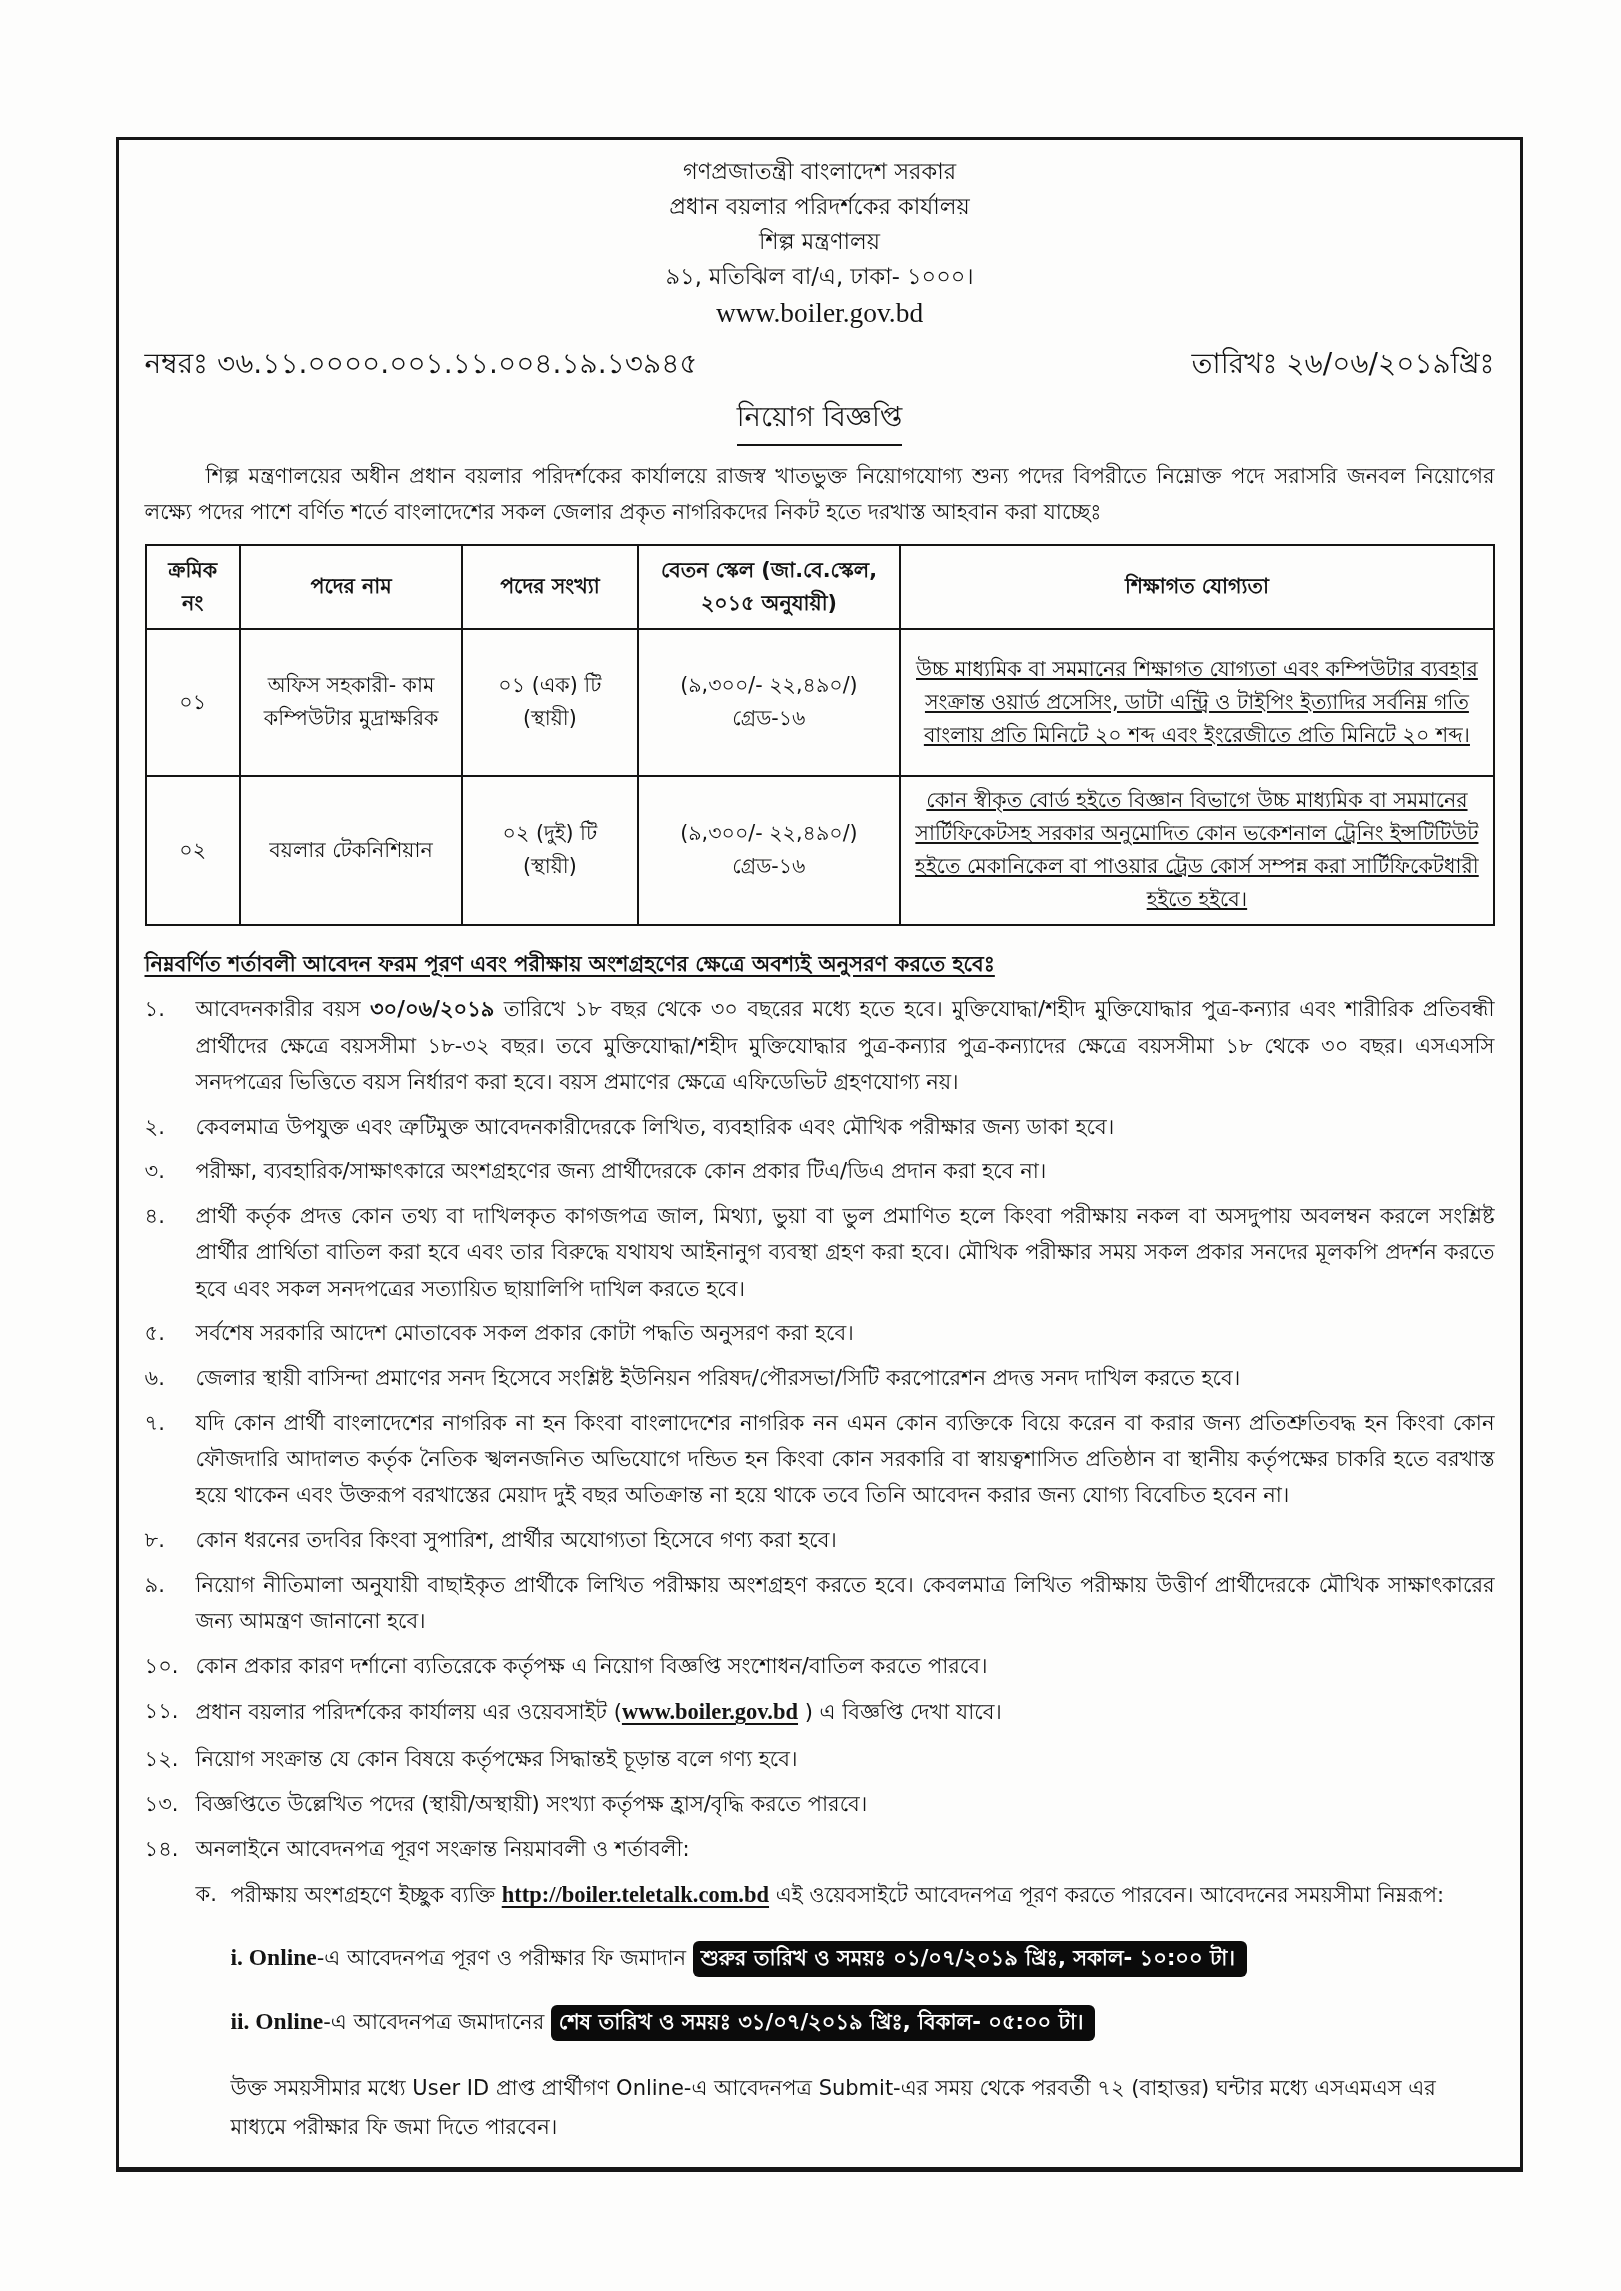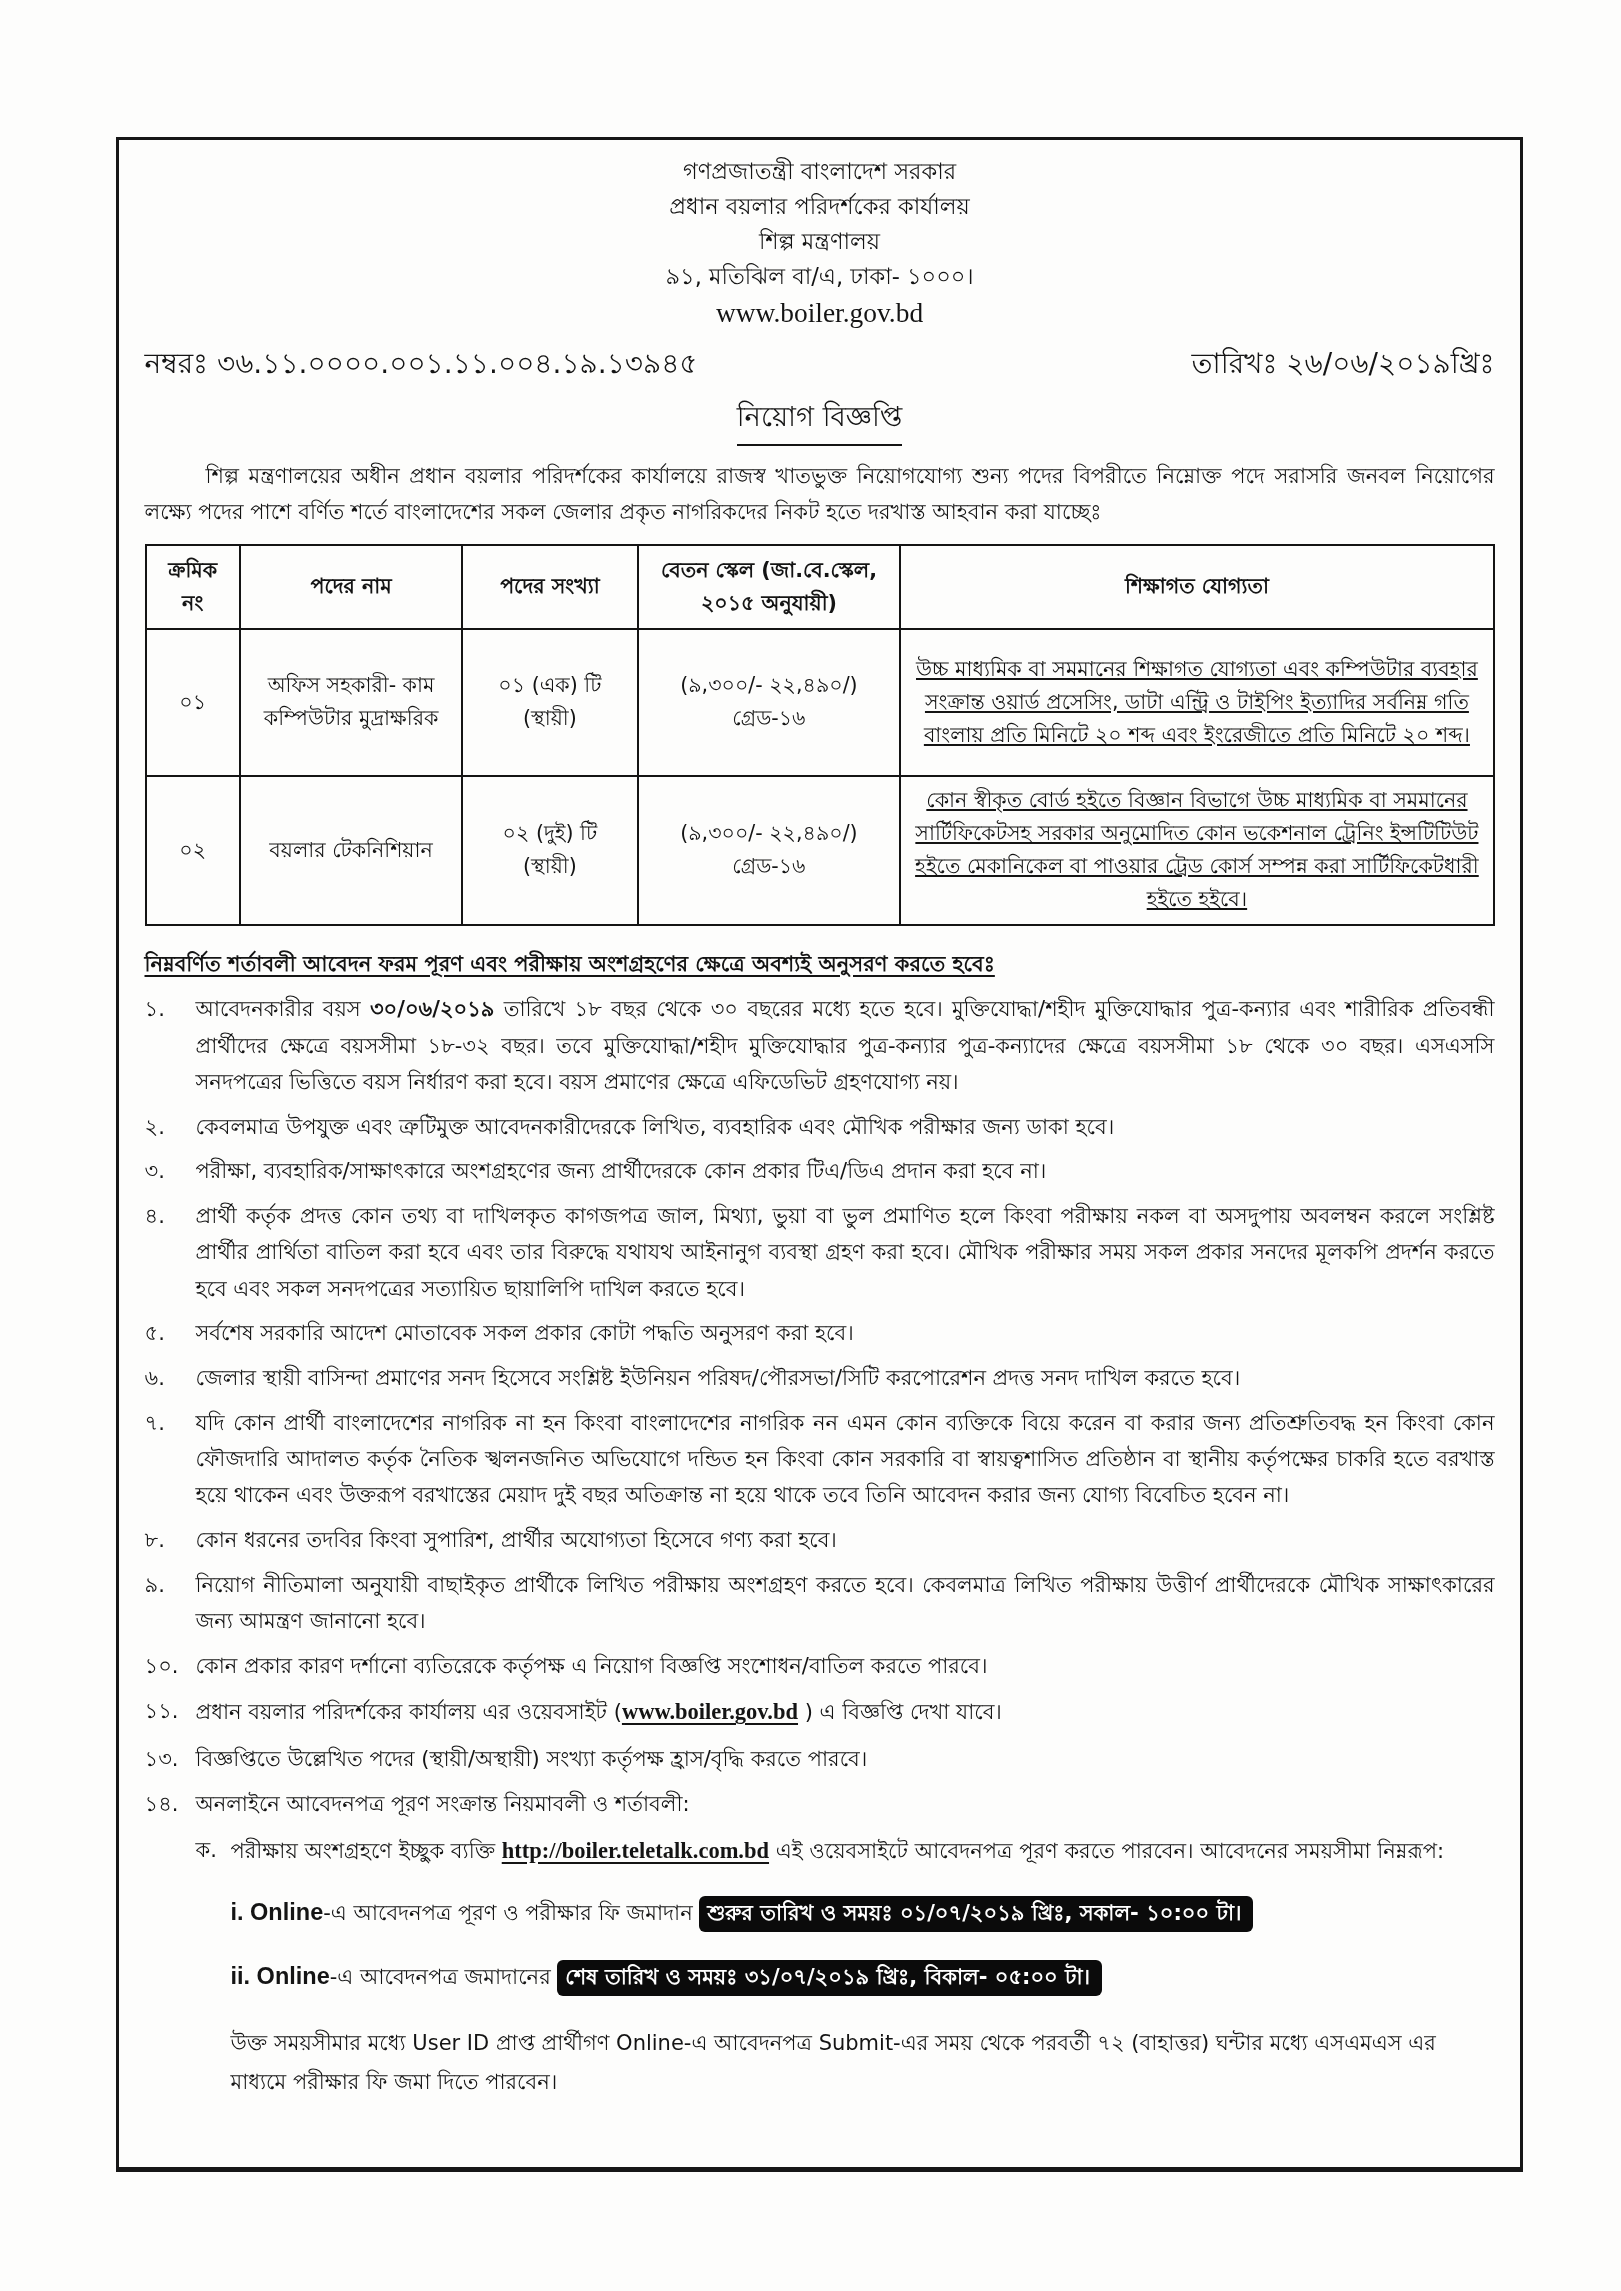--- a/index.html
+++ b/index.html
@@ -112,21 +112,21 @@
     font-size: 21px;
   }
   .sub-ka-label { flex: none; width: 35px; line-height: 1.72; }
   .sub-ka-text { flex: 1; line-height: 1.72; text-align: justify; }
   .deadline {
     margin: 19.6px 0 0 86px;
     font-size: 21px;
     line-height: 1.9;
   }
   .deadline-label {
-    font-family: Liberation Sans, sans-serif;
+    font-family: Liberation Serif, serif;
     font-weight: bold;
     font-size: 23.5px;
   }
   .highlight {
     background: #0b0b0b;
     color: #ffffff;
     font-weight: bold;
     padding: 4.9px 11.8px 6.9px 7.8px;
     -webkit-box-decoration-break: clone;
     box-decoration-break: clone;
@@ -249,20 +249,24 @@
     </div>
     <div class="term">
       <span class="term-num">১০.</span>
       <span class="term-text">কোন প্রকার কারণ দর্শানো ব্যতিরেকে কর্তৃপক্ষ এ নিয়োগ বিজ্ঞপ্তি সংশোধন/বাতিল করতে পারবে।</span>
     </div>
     <div class="term">
       <span class="term-num">১১.</span>
       <span class="term-text"><span>প্রধান বয়লার পরিদর্শকের কার্যালয় এর ওয়েবসাইট (</span><span class="u-url">www.boiler.gov.bd</span><span> ) এ বিজ্ঞপ্তি দেখা যাবে।</span></span>
     </div>
     <div class="term">
+      <span class="term-num">১২.</span>
+      <span class="term-text">নিয়োগ সংক্রান্ত যে কোন বিষয়ে কর্তৃপক্ষের সিদ্ধান্তই চূড়ান্ত বলে গণ্য হবে।</span>
+    </div>
+    <div class="term">
       <span class="term-num">১৩.</span>
       <span class="term-text">বিজ্ঞপ্তিতে উল্লেখিত পদের (স্থায়ী/অস্থায়ী) সংখ্যা কর্তৃপক্ষ হ্রাস/বৃদ্ধি করতে পারবে।</span>
     </div>
     <div class="term">
       <span class="term-num">১৪.</span>
       <span class="term-text">অনলাইনে আবেদনপত্র পূরণ সংক্রান্ত নিয়মাবলী ও শর্তাবলী:</span>
     </div>
 
     <div class="sub-ka">
       <span class="sub-ka-label">ক.</span>

